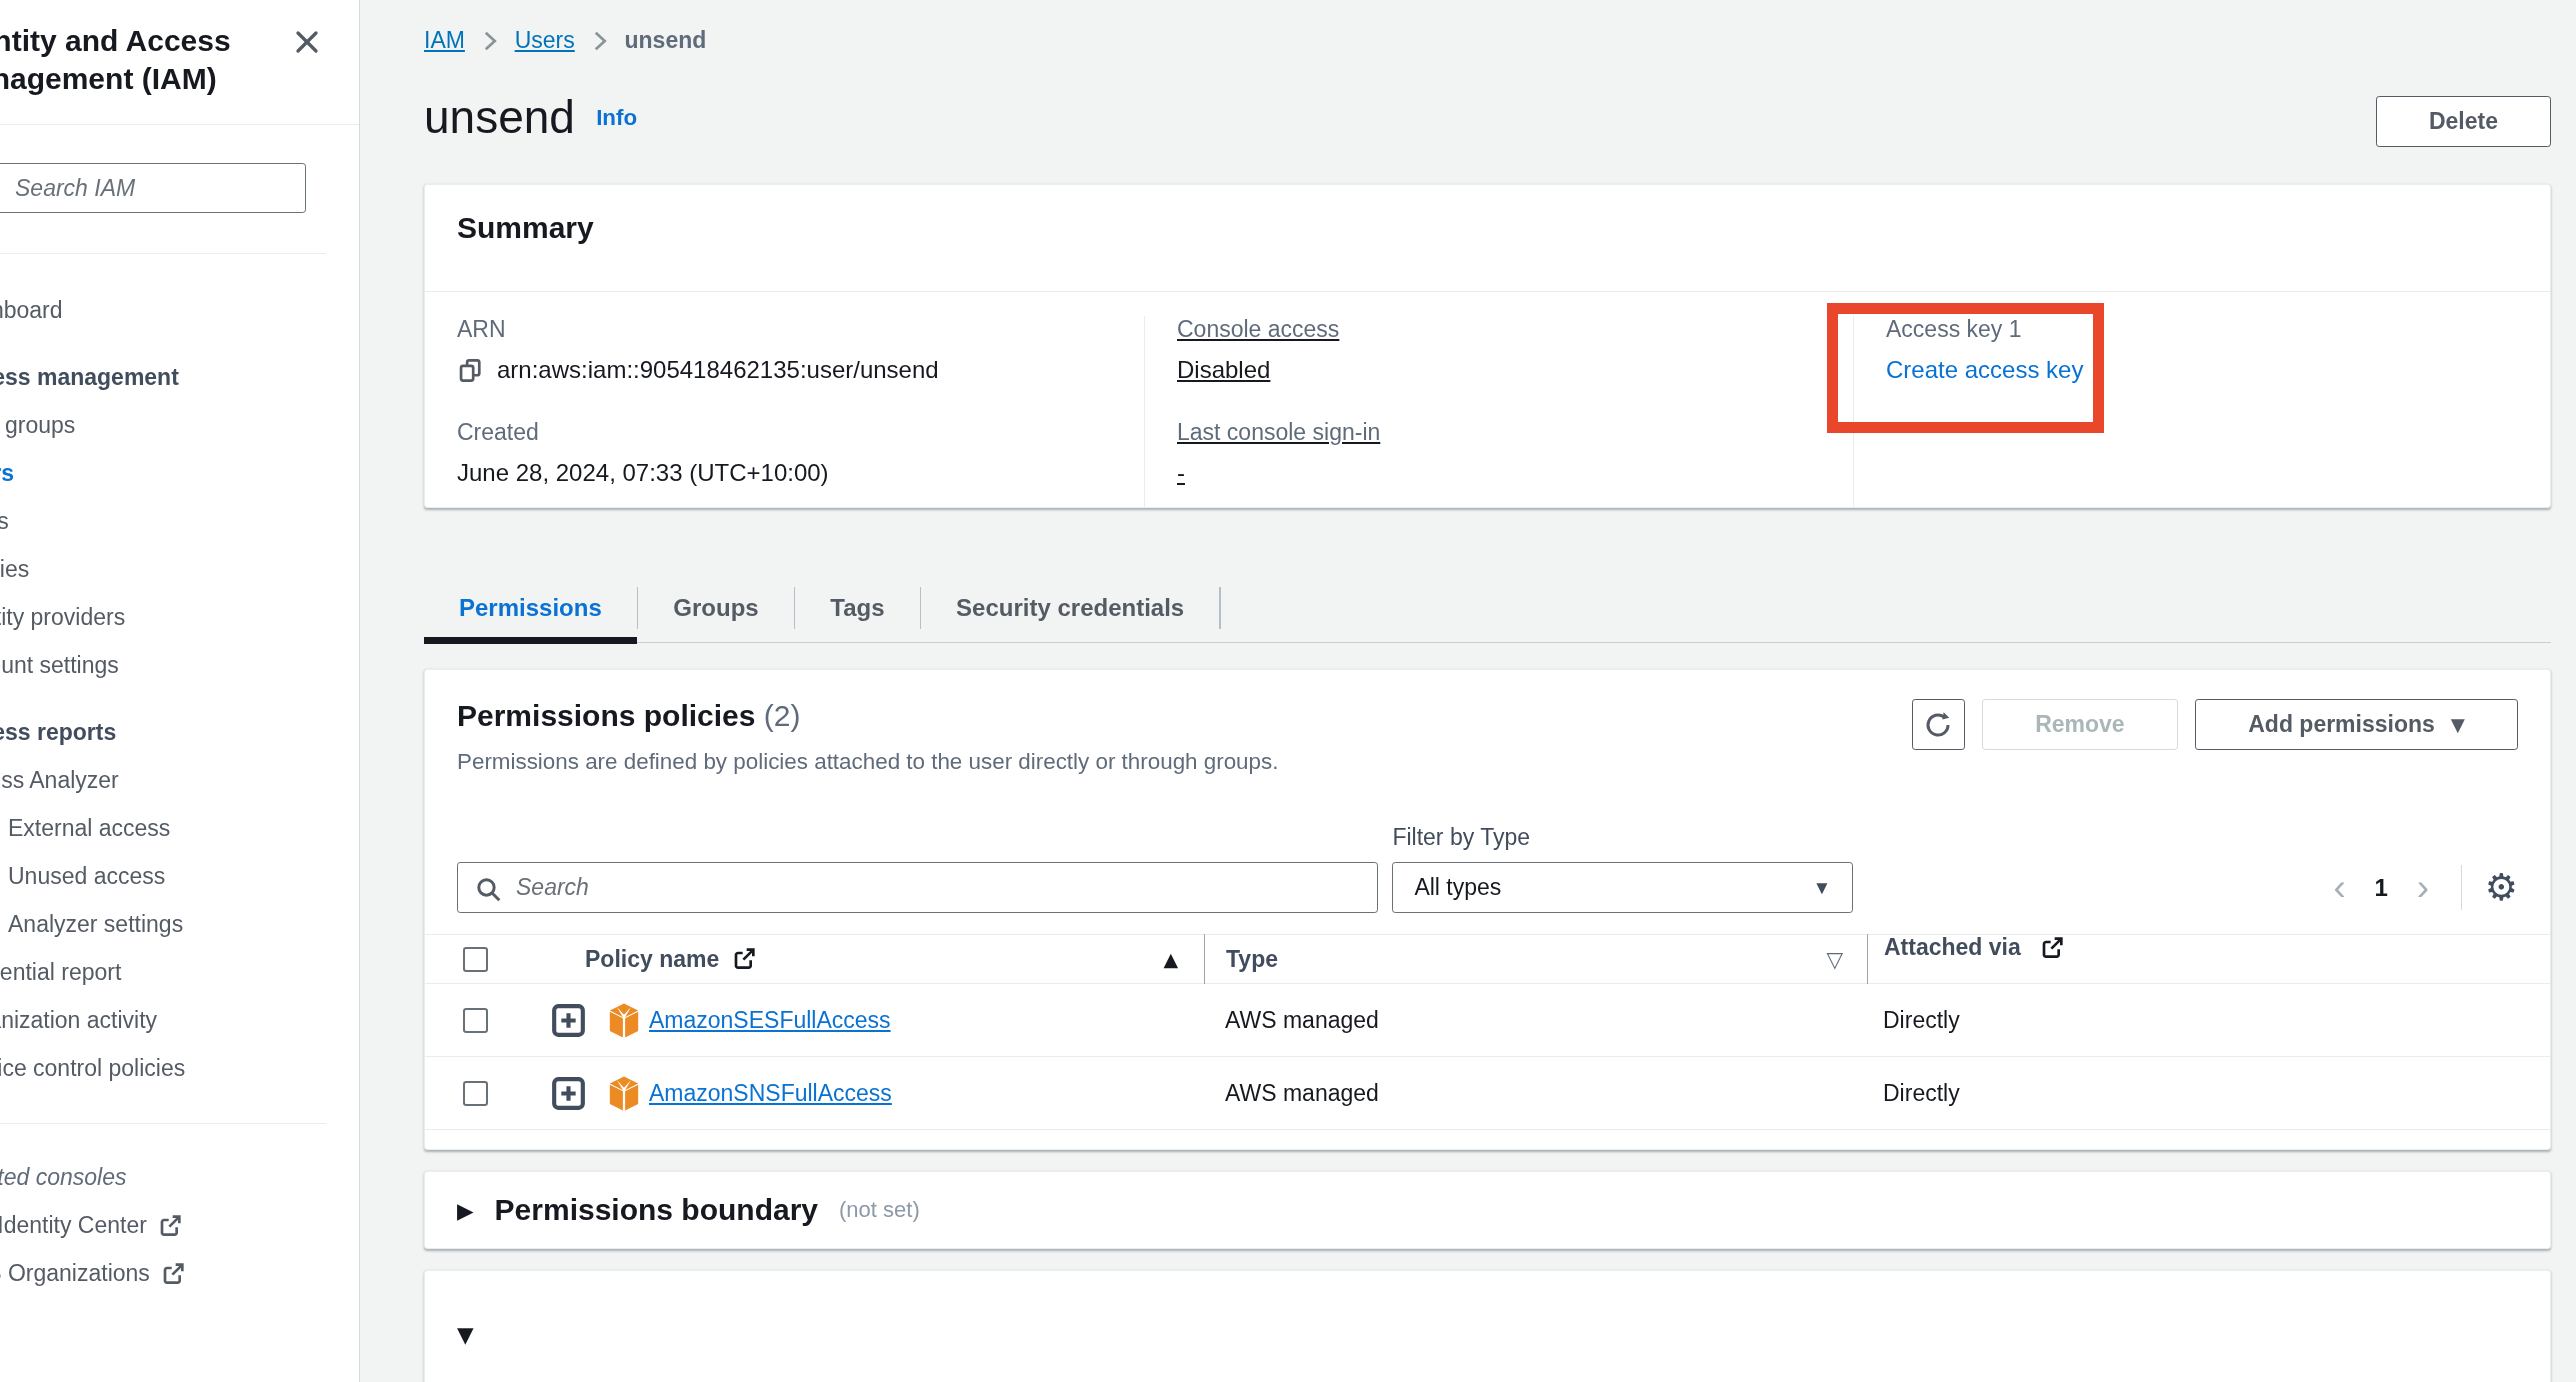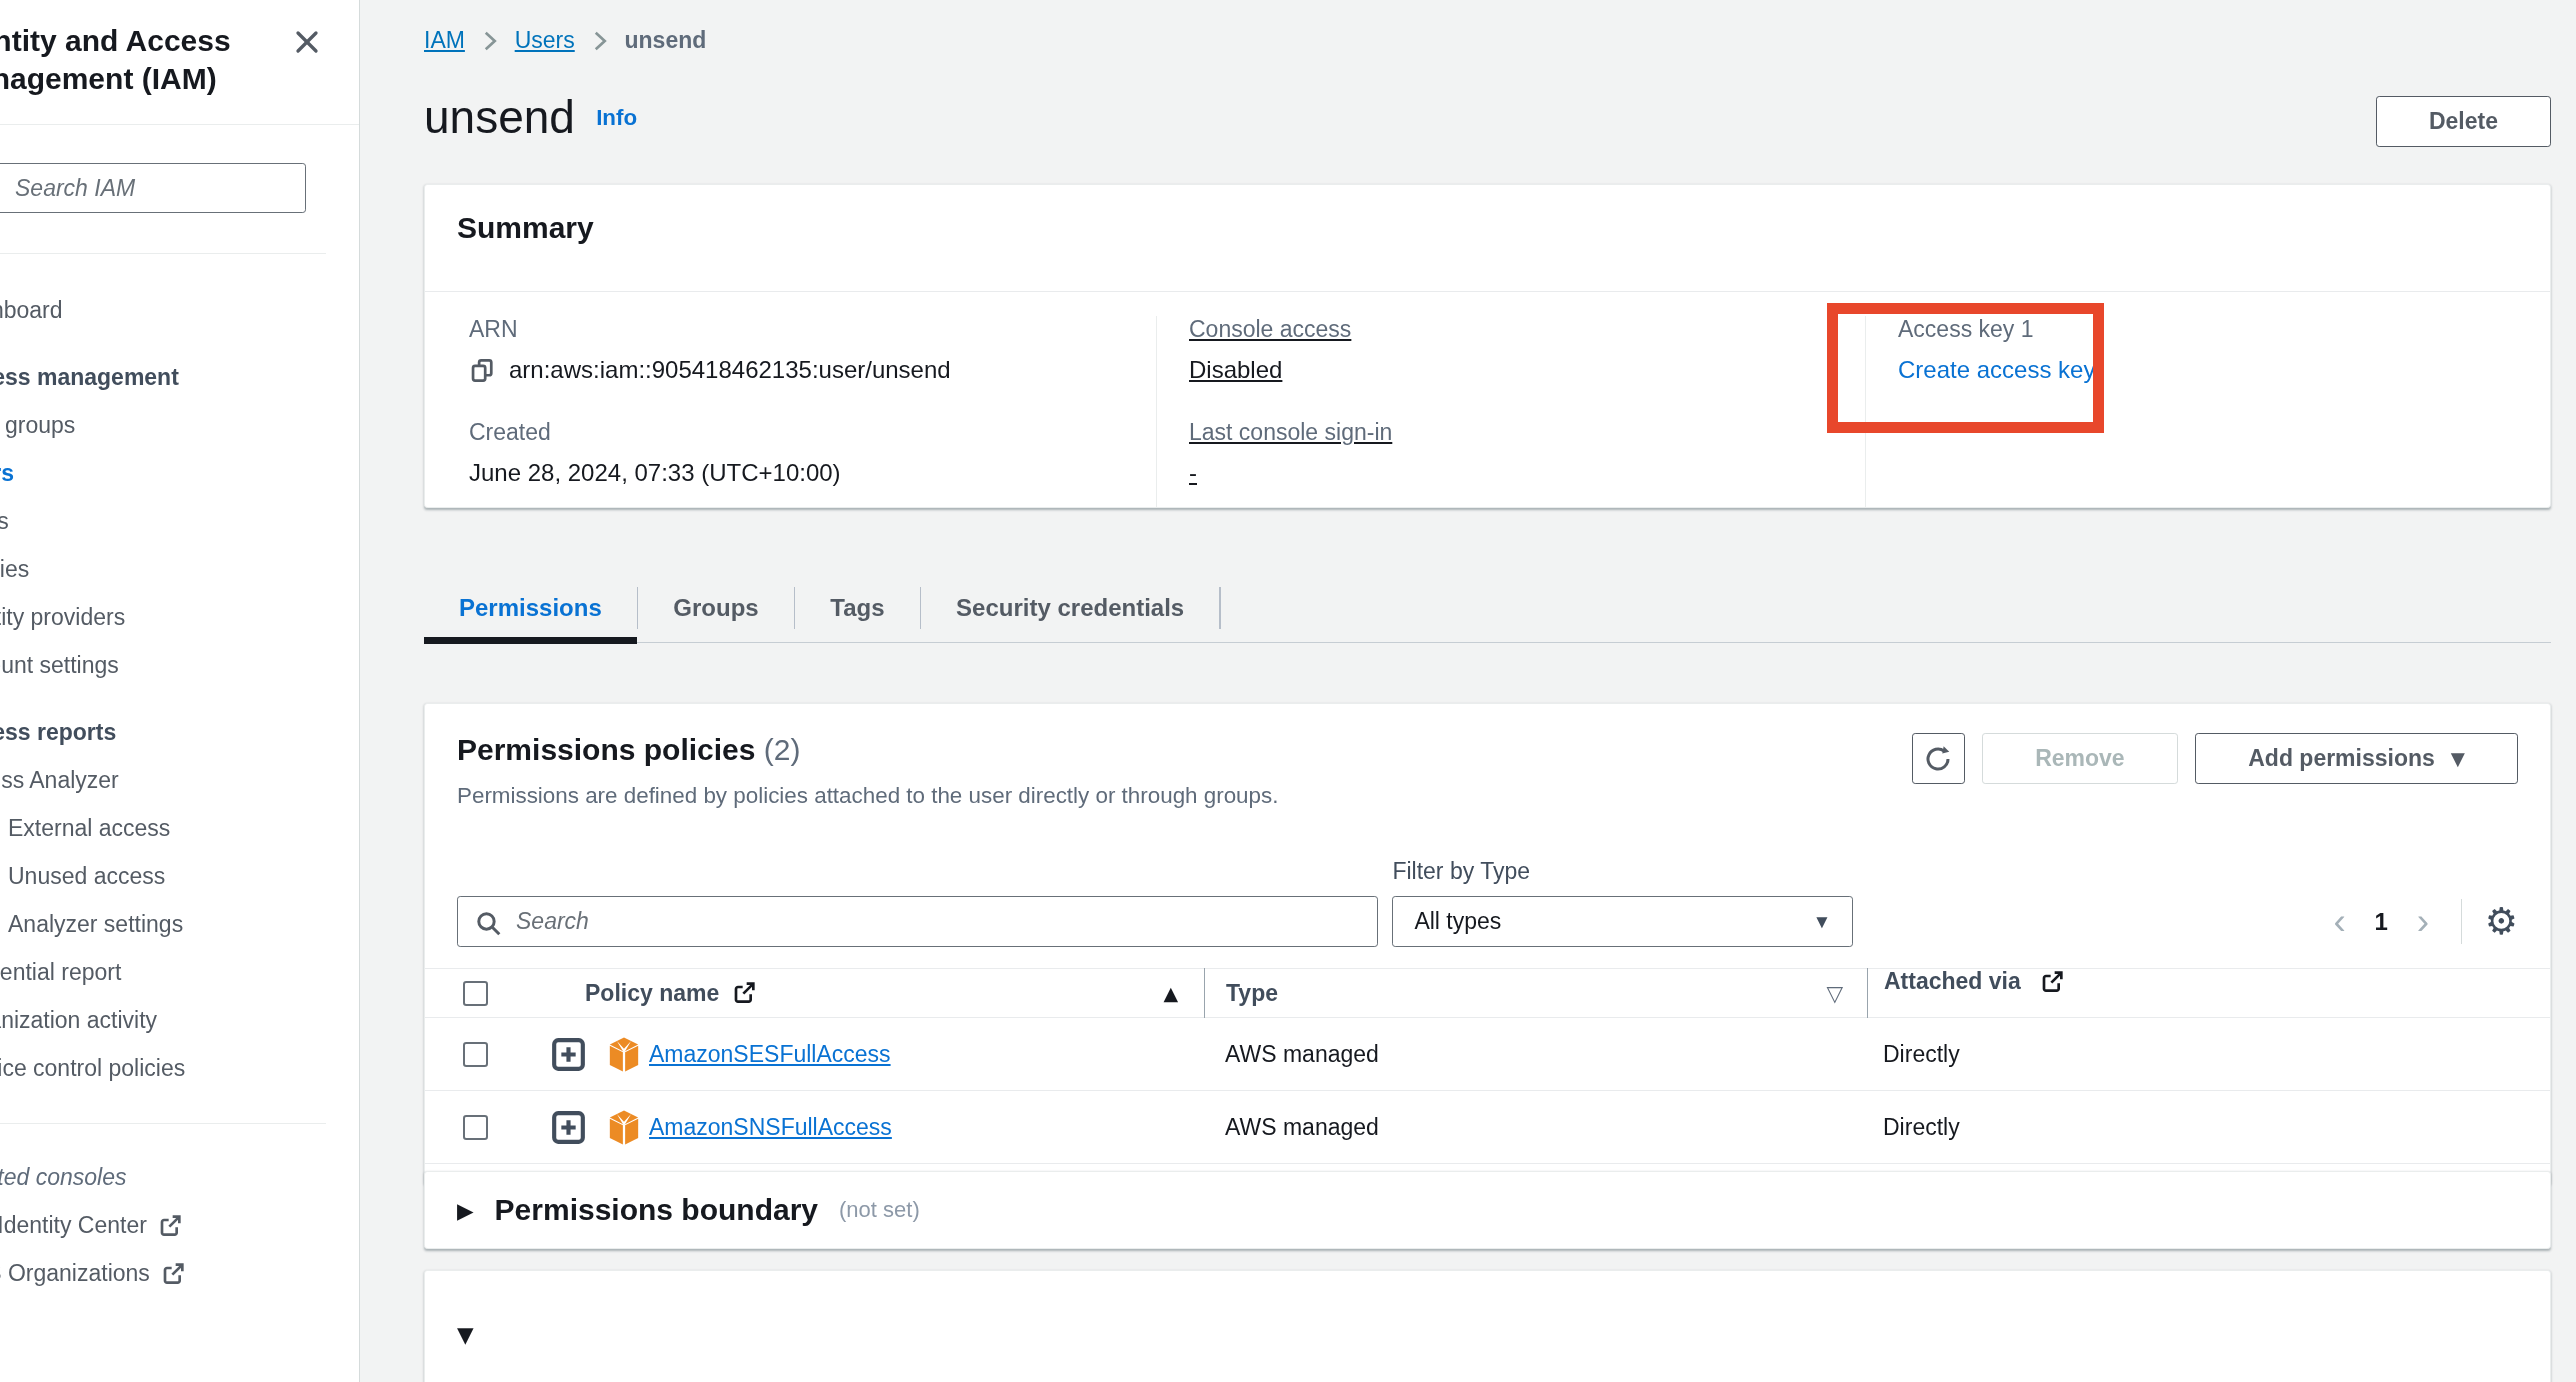--- a/index.html
+++ b/index.html
@@ -61,21 +61,21 @@
 
   .card {
     position:absolute; left:62px; right:25px; background:#fff;
     border:0.8px solid #eaeded; border-radius:3.2px;
     box-shadow:0 1.6px 2.4px rgba(0,28,36,.3);
   }
 
   
   .summary-card { top:184px; height:324px; }
   .card-hdr { padding:26px 32px 0 32px; font-size:30px; font-weight:700; height:106px; }
-  .summary-body { display:flex; border-top:1.6px solid #e9ebed; padding:24px 0 0 12px; height:216px; }
+  .summary-body { display:flex; border-top:1.6px solid #e9ebed; padding:24px 0 0 0; height:216px; }
   .sum-col { padding:0 0 0 32px; }
   .sum-col.c1 { width:719px; }
   .sum-col.c2 { width:709px; border-left:1.6px solid #eaeded;text-decoration:underline; }
   .sum-col.c3 { flex:1; border-left:1.6px solid #eaeded; }
   .fld { margin-bottom:35px; }
   .fld-label { font-size:23px; color:#5f6b7a; margin-bottom:13px; }
   .fld-value { font-size:24px; color:#16191f; display:flex; align-items:center; gap:13px; }
   .blue-link { color:#0972d3; cursor:pointer; }
   .copy-ic { cursor:pointer; flex:none; }
   .red-box {
@@ -84,21 +84,21 @@
   }
 
   
   .tabs { position:absolute; left:62px; top:574px; right:25px; height:69px; display:flex; align-items:center; border-bottom:1.6px solid #c6cdd3; }
   .tab { position:relative; height:100%; display:flex; align-items:center; padding:0 35px; font-size:24px; font-weight:700; color:#545b64; cursor:pointer; }
   .tab.active { color:#0972d3; }
   .tab.active::after { content:""; position:absolute; left:0; right:0; bottom:-1.6px; height:6.4px; background:#16191f; }
   .tab-sep { width:1.6px; height:42px; background:#b6bec9; }
 
   
-  .policies-card { top:703px; height:481px; }
+  .policies-card { top:669px; height:481px; }
   .pol-head { display:flex; padding:29px 32px 0 32px; }
   .pol-title { font-size:30px; font-weight:700; }
   .pol-count { font-weight:400; color:#5f6b7a; }
   .pol-desc { font-size:22.4px; color:#5f6b7a; margin-top:16px; }
   .pol-actions { margin-left:auto; display:flex; gap:17.6px; align-items:flex-start; }
   .icon-btn { width:53px; height:51px; padding:0; }
 
   .filter-row { position:absolute; left:32px; right:32px; top:154px; display:flex; align-items:flex-end; }
   .search-wrap { position:relative; width:921px; }
   .search-input {

